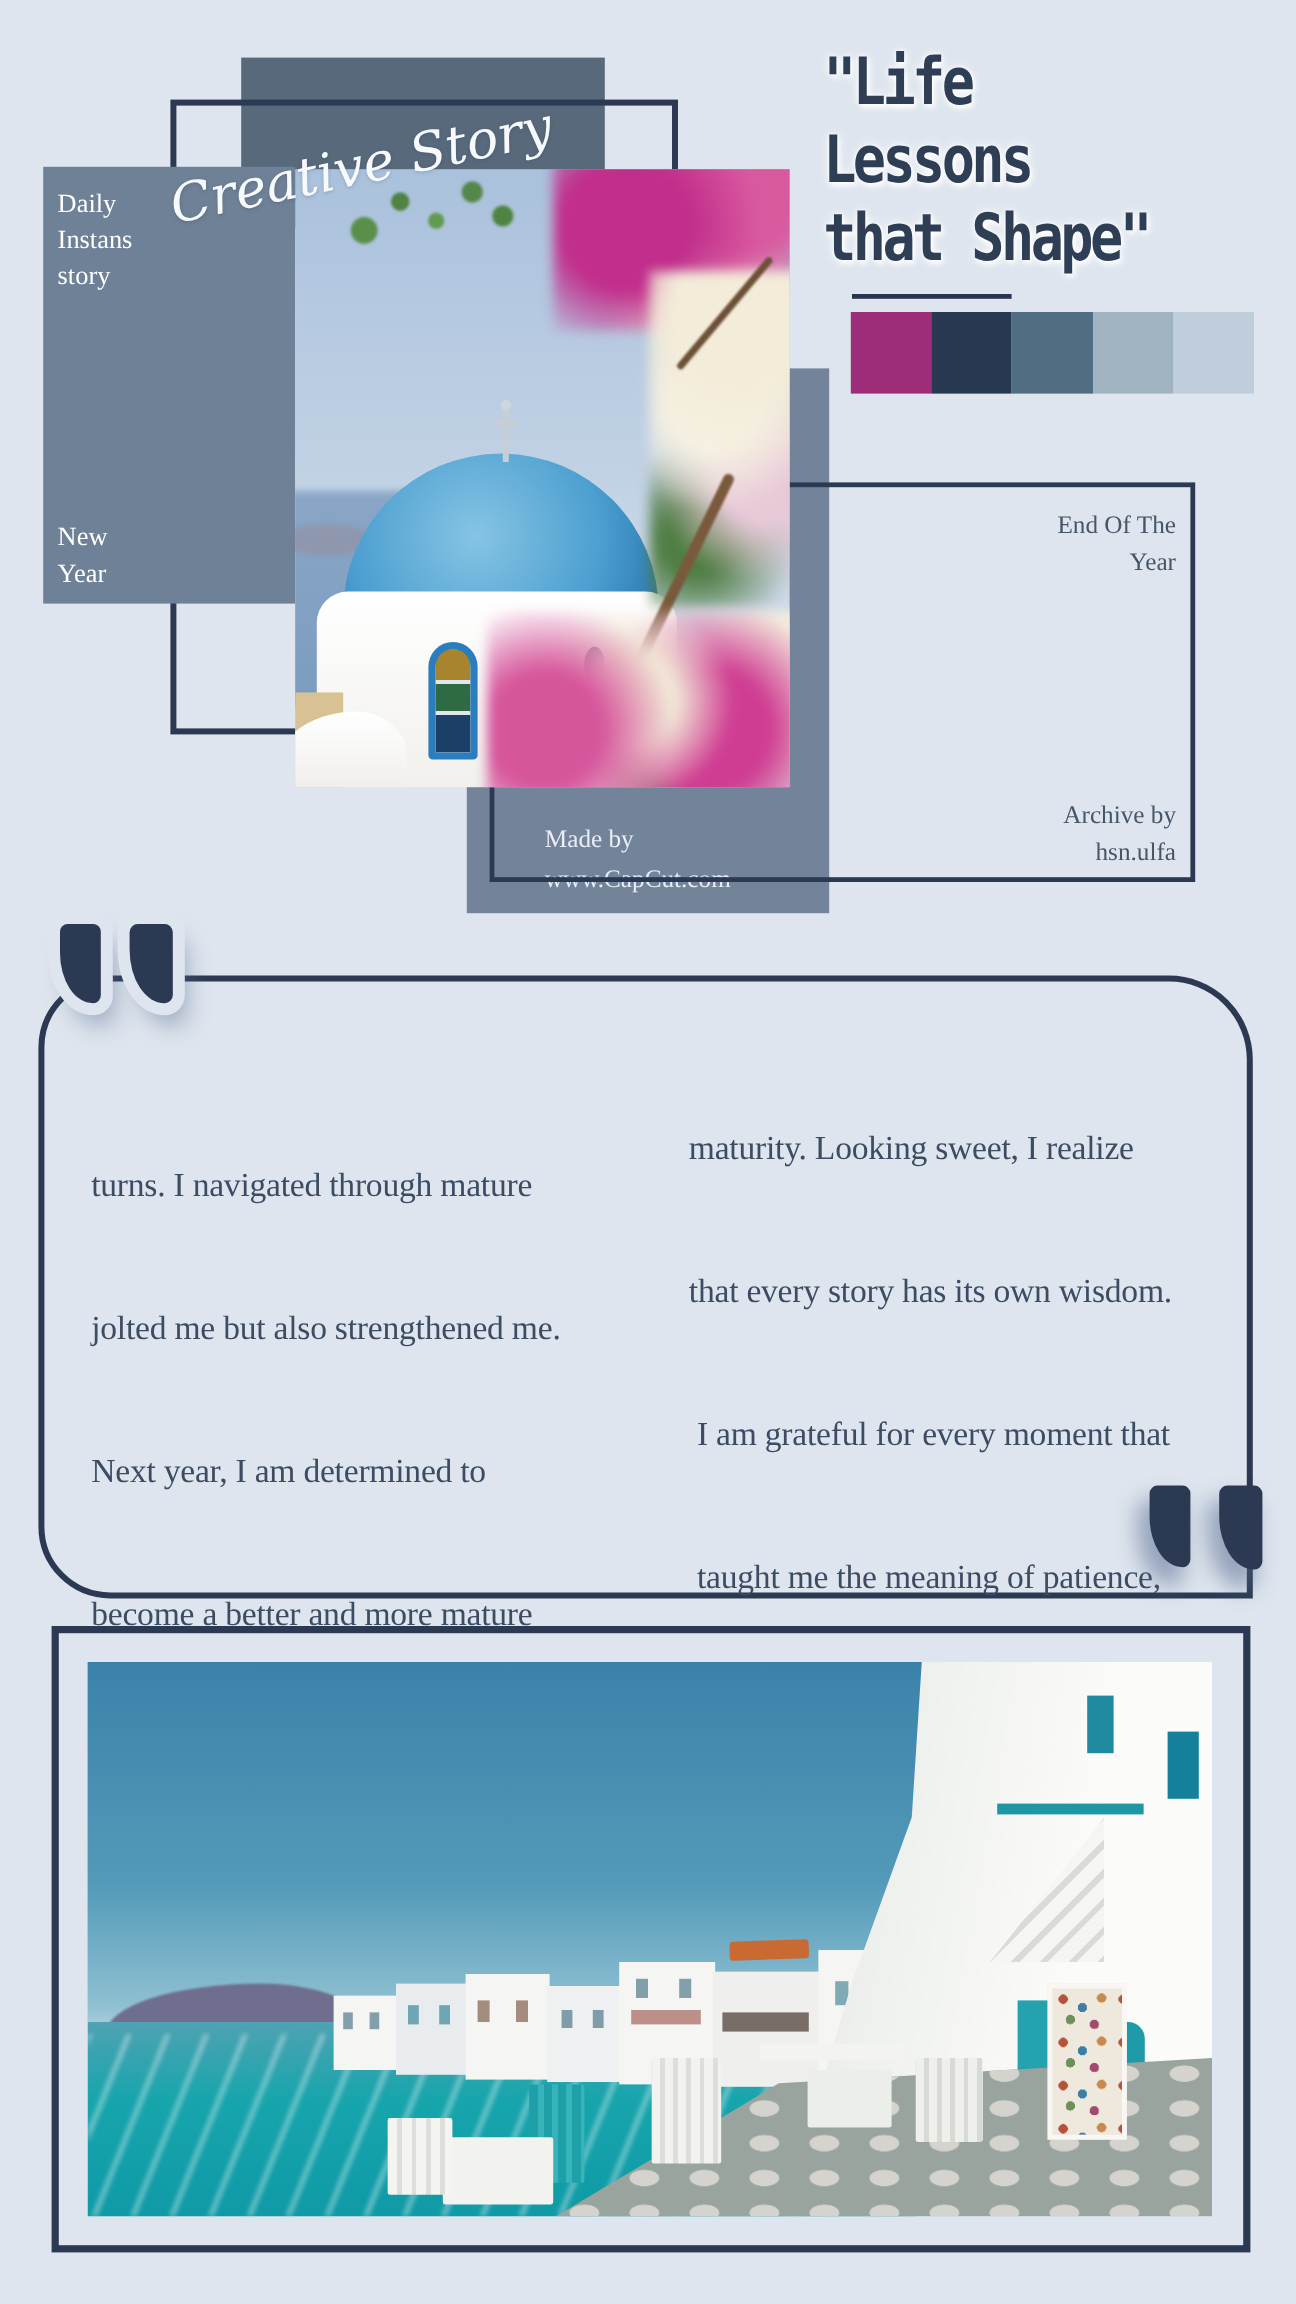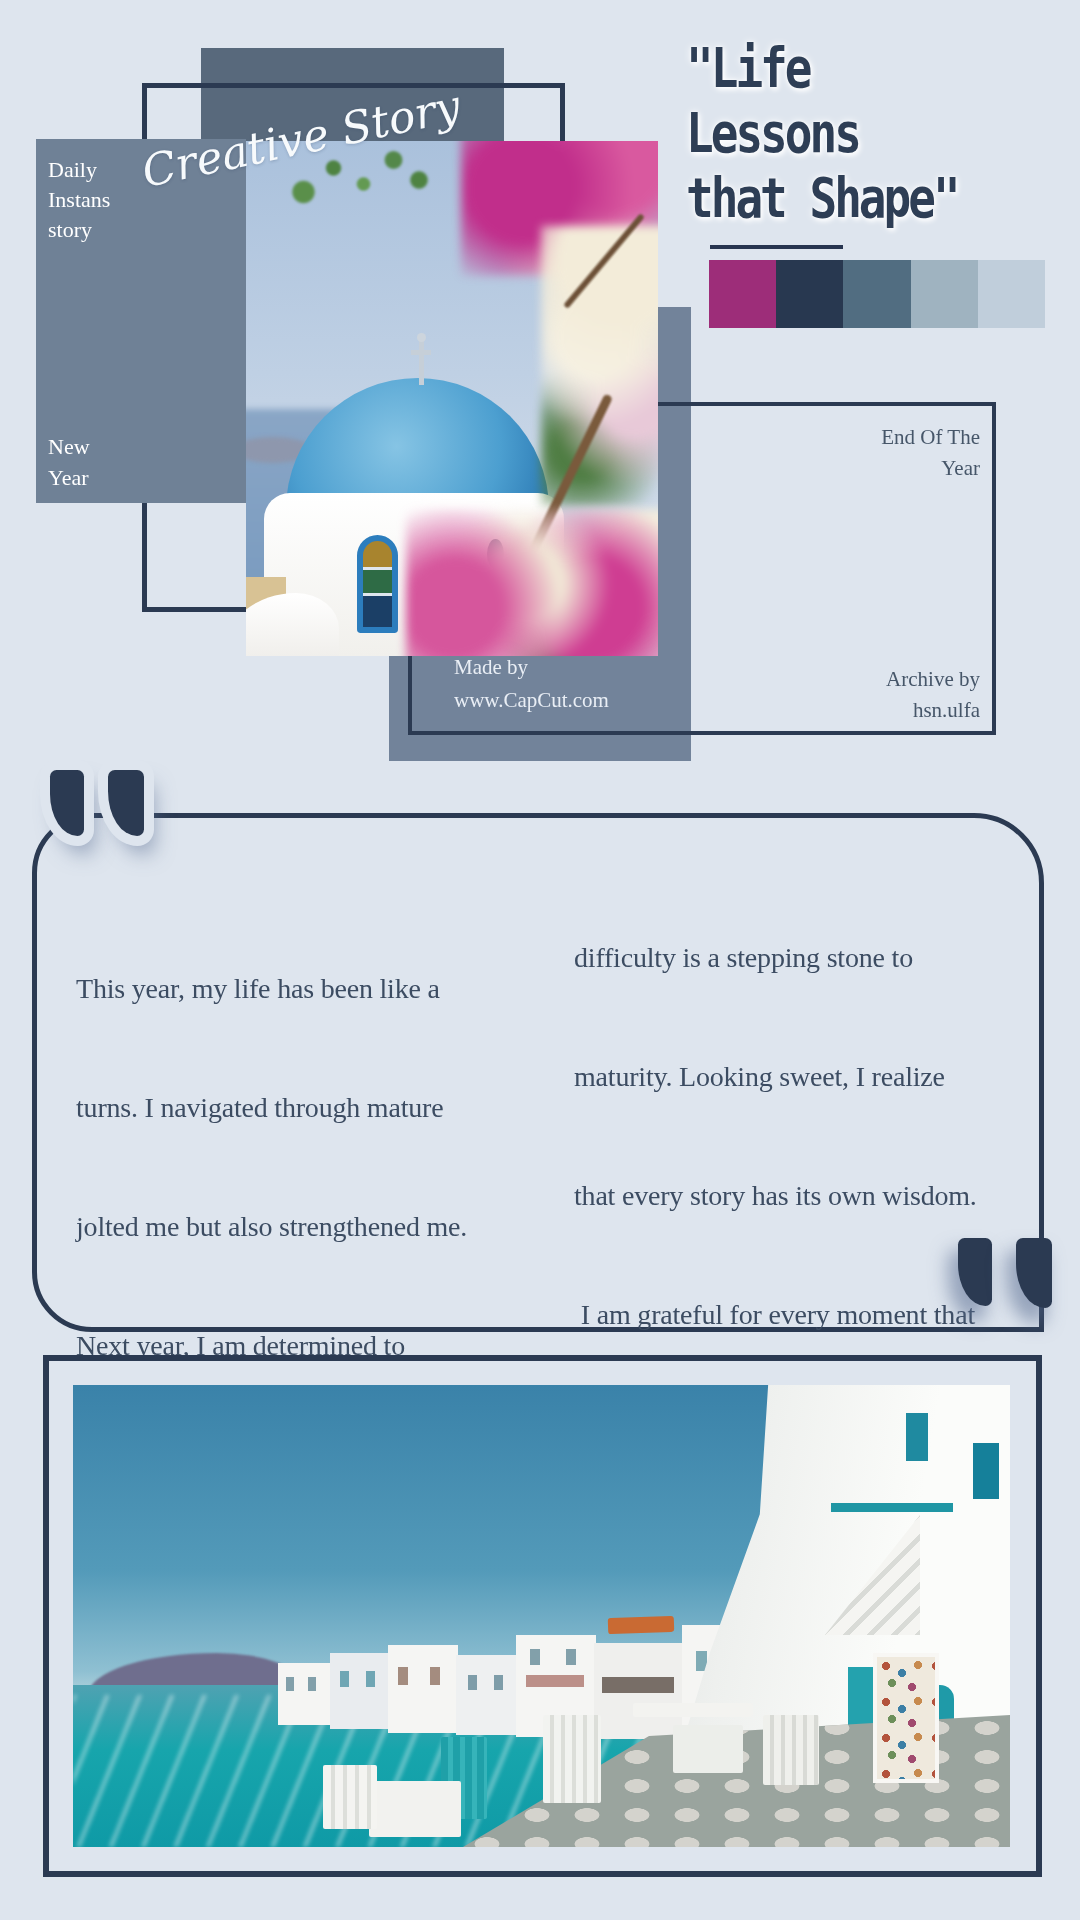--- a/index.html
+++ b/index.html
@@ -8,21 +8,21 @@
   .abs{position:absolute;}
 
   
   .top-rect{left:201px;top:48px;width:303px;height:142px;background:#58697c;}
   .rect1{left:142px;top:83px;width:423px;height:529px;border:5px solid #2b3a52;box-sizing:border-box;}
   .left-panel{left:36px;top:139px;width:210px;height:364px;background:#6f8196;}
   .panel-text{position:absolute;left:12px;color:#ffffff;font-size:22px;line-height:30px;}
   .panel-text.top{top:16px;}
   .panel-text.bottom{top:292px;line-height:31px;}
   .made-panel{left:389px;top:307px;width:302px;height:454px;background:#72839a;}
-  .made-text{position:absolute;left:65px;top:344px;color:#e9eef5;font-size:21px;line-height:33px;}
+  .made-text{position:absolute;left:65px;top:376px;color:#e9eef5;font-size:21px;line-height:33px;}
   .rect2{left:408px;top:402px;width:588px;height:333px;border:4px solid #2b3a52;box-sizing:border-box;}
   .end-text{position:absolute;right:12px;top:16px;text-align:right;color:#465669;font-size:21px;line-height:31px;}
   .archive-text{position:absolute;right:12px;top:258px;text-align:right;color:#465669;font-size:21px;line-height:31px;}
 
   
   .title{left:686px;top:36px;width:340px;color:#2e3e55;
     font-family:"DejaVu Sans Mono",monospace;font-weight:bold;font-size:46px;line-height:55px;
     letter-spacing:-3px;transform:scaleY(1.18);transform-origin:top left;
     text-shadow:0 0 8px rgba(255,255,255,.95),0 0 3px rgba(255,255,255,.9),2px 3px 4px rgba(255,255,255,.7);}
   .underline{left:710px;top:245px;width:133px;height:4px;background:#273550;}
@@ -205,29 +205,27 @@
     <div style="background: rgb(192, 206, 219);"></div>
   </div>
 
   <div class="abs qbox"></div>
   <div class="abs qmark oq oq1"></div>
   <div class="abs qmark oq oq2"></div>
   <div class="abs qmark cq cq1"></div>
   <div class="abs qmark cq cq2"></div>
 
   <div class="abs qcol qleft">
-    <div>This year, my life has been like a</div>
     <div>turns. I navigated through mature</div>
     <div>jolted me but also strengthened me.</div>
     <div>Next year, I am determined to</div>
     <div>become a better and more mature</div>
     <div>individual. I believe that every</div>
   </div>
   <div class="abs qcol qright">
-    <div>difficulty is a stepping stone to</div>
     <div>maturity. Looking sweet, I realize</div>
     <div>that every story has its own wisdom.</div>
     <div> I am grateful for every moment that</div>
     <div> taught me the meaning of patience,</div>
     <div> courage, and wisdom. I will turn</div>
     <div>every lesson into a stepping stone</div>
     <div>towards greater personal growth.</div>
   </div>
 
   <div class="abs frame2"></div>

